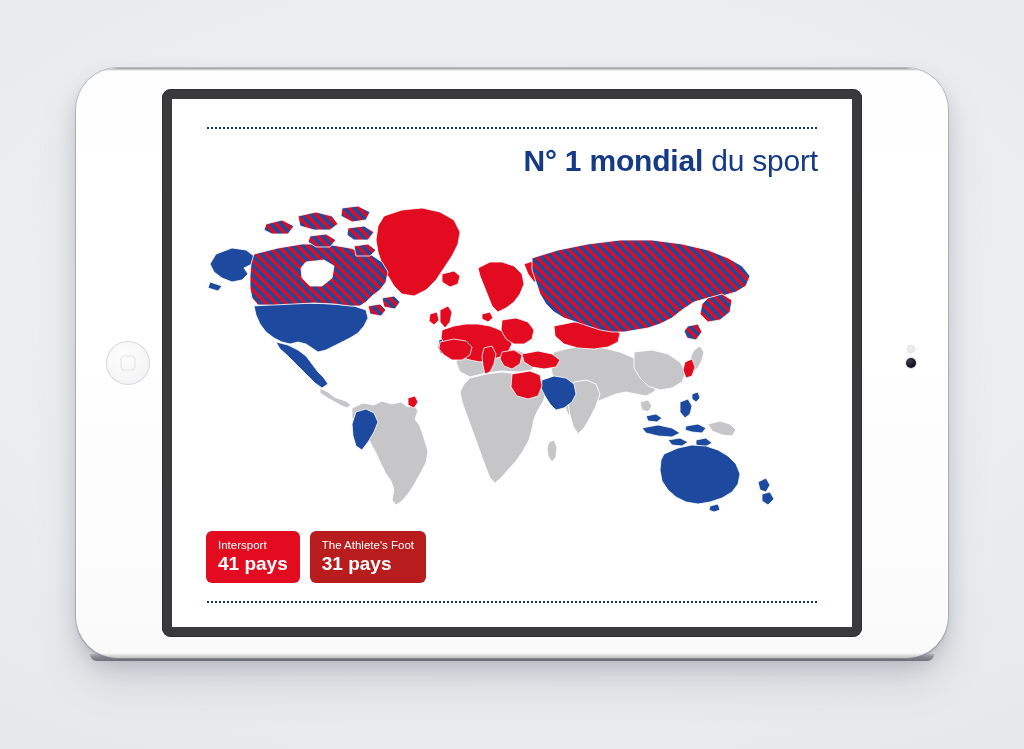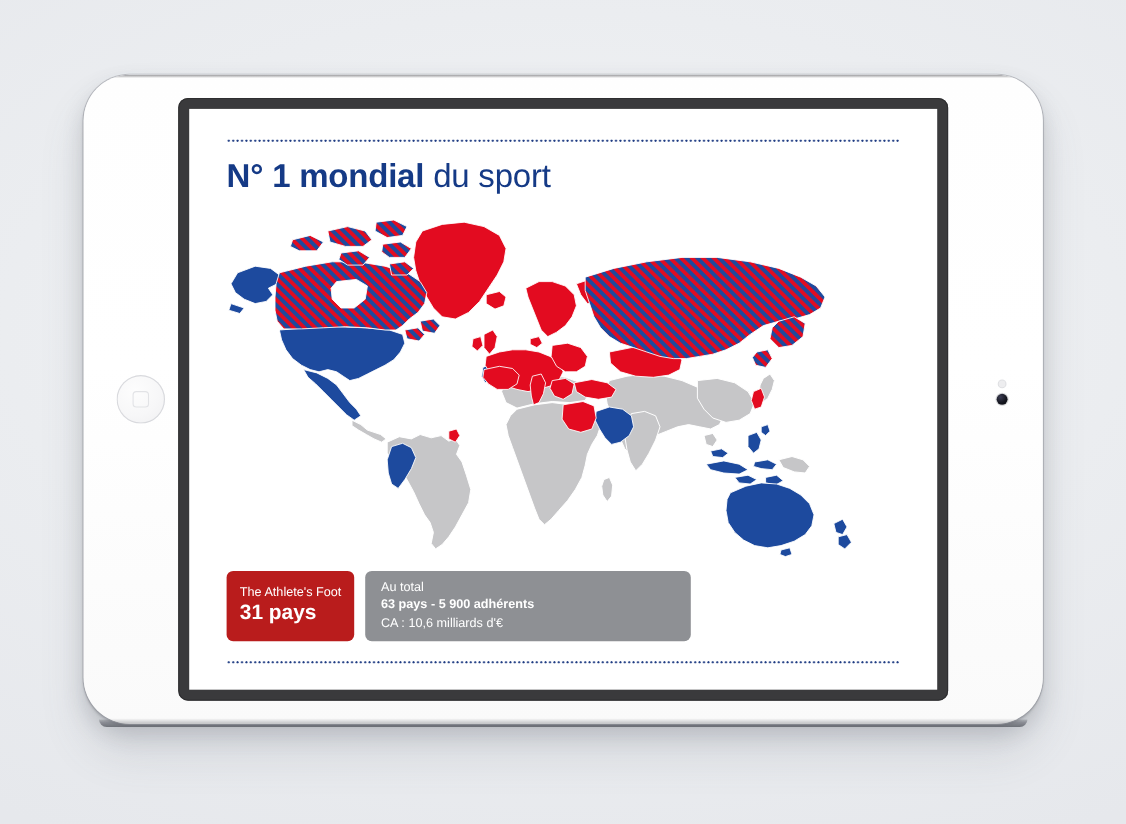--- a/index.html
+++ b/index.html
@@ -149,20 +149,21 @@
   #rule-top { margin-bottom: 16px; }
   #rule-bottom { margin-top: 0px; }
 
   #page-title {
     font-size: 30px;
     line-height: 1.05;
     color: #153A86;
     letter-spacing: -0.2px;
     white-space: nowrap;
     margin-bottom: 4px;
+    text-align: right;
   }
   #page-title .bold { font-weight: bold; }
   #page-title .light { font-weight: normal; }
 
   
   #map-area {
     flex: 1 1 auto;
     position: relative;
     margin-top: 2px;
   }
@@ -401,31 +402,30 @@
                        L362 116 L352 110 L344 102 L338 92 L334 80 L330 68 Z"></path>
 
               <path d="M506 96 L520 92 L530 98 L528 110 L518 118 L506 120 L498 112 L500 102 Z"></path>
               <path d="M486 124 L496 122 L500 130 L494 138 L485 136 L482 129 Z"></path>
             </g>
           </svg>
         </div>
 
         <div id="legend-row">
 
+          <div id="badge-intersport" class="legend-badge">
+            <span class="legend-brand">Intersport</span>
+            <span class="legend-count">41 pays</span>
+          </div>
 
           <div id="badge-taf" class="legend-badge">
             <span class="legend-brand">The Athlete's Foot</span>
             <span class="legend-count">31 pays</span>
           </div>
 
-          <div id="badge-total">
-            <span class="total-line">Au total</span>
-            <span class="total-line bold">63 pays - 5 900 adhérents</span>
-            <span class="total-line">CA : 10,6 milliards d'€</span>
-          </div>
 
         </div>
 
         <div id="rule-bottom" class="dotted-rule"></div>
 
       </div>
     </div>
   </div>
 </div>
 

